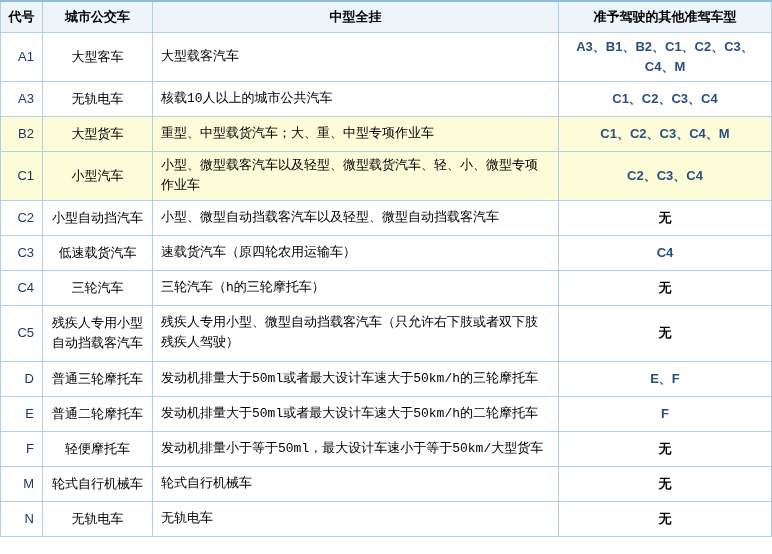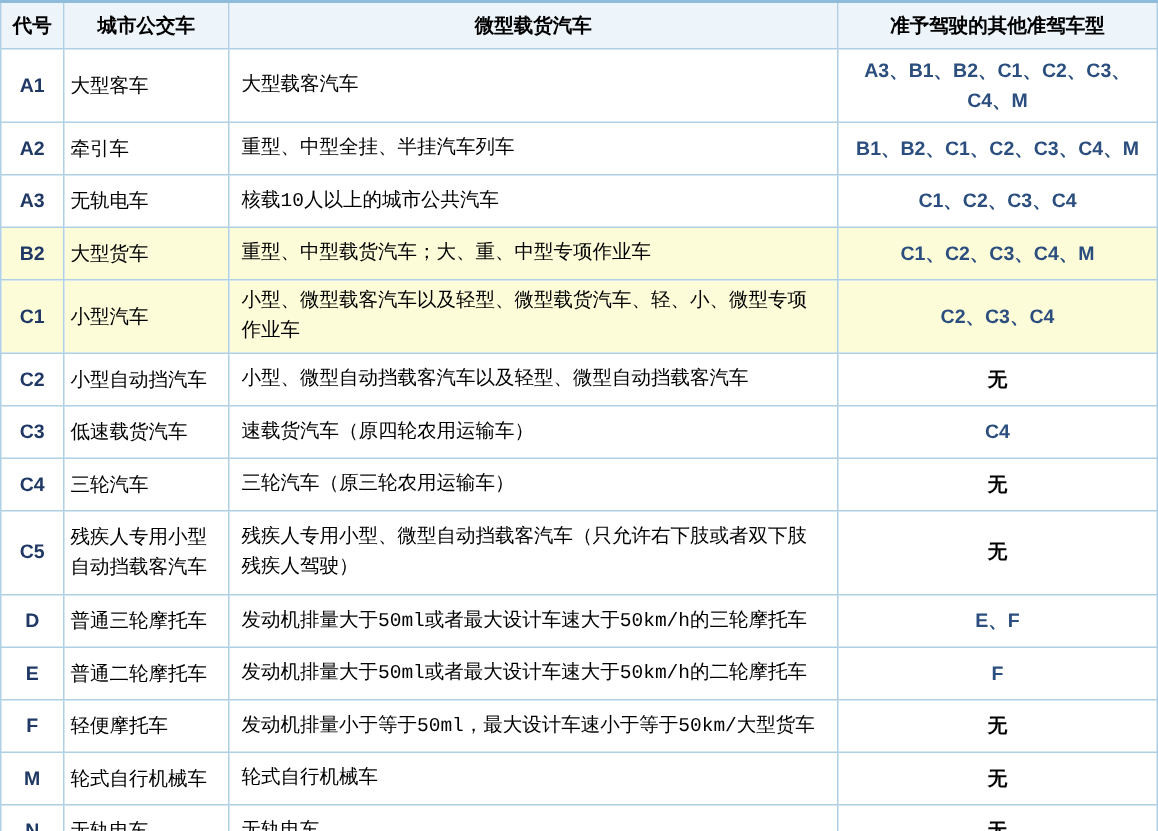--- a/index.html
+++ b/index.html
@@ -39,60 +39,54 @@
   tbody tr { height: 31px; }
   tbody tr.tall { height: 56px; }
   th {
     background: var(--header-bg);
     font-weight: bold;
     text-align: center;
     padding: 4px 2px;
     margin-left: 44px;
   }
   td.code-cell {
-    text-align: center;
-    font-weight: bold;
+    text-align: right;
+    font-weight: normal;
     color: var(--code-color);
   }
-  td.type-cell { padding: 7px 4px; }
+  td.type-cell { text-align: center; padding: 7px 4px; }
   td.vehicles-cell { text-align: left; font-family: Liberation Mono, monospace; }
   td.others-cell { text-align: center; font-weight: bold; }
   td.others-cell.code-text { color: var(--others-code-color); }
   tbody tr.hl td { background: var(--highlight-bg); }
 </style>
 </head>
 <body>
 
 <table data-name="license-table">
   <colgroup>
     <col style="width:42px">
     <col style="width:110px">
     <col style="width:406px">
     <col style="width:213px">
   </colgroup>
   <thead data-name="table-header">
     <tr data-name="header-row">
       <th data-name="col-header-code">代号</th>
       <th data-name="col-header-type">城市公交车</th>
-      <th data-name="col-header-vehicles">微型载货汽车</th>
+      <th data-name="col-header-vehicles">中型全挂</th>
       <th data-name="col-header-others">准予驾驶的其他准驾车型</th>
     </tr>
   </thead>
   <tbody data-name="table-body">
       <tr data-name="table-row">
     <td class="code-cell" data-name="cell-code">A1</td>
     <td class="type-cell" data-name="cell-type">大型客车</td>
     <td class="vehicles-cell" data-name="cell-vehicles">大型载客汽车</td>
     <td class="others-cell code-text" data-name="cell-others">A3、B1、B2、C1、C2、C3、C4、M</td>
-  </tr>
-      <tr data-name="table-row">
-    <td class="code-cell" data-name="cell-code">A2</td>
-    <td class="type-cell" data-name="cell-type">牵引车</td>
-    <td class="vehicles-cell" data-name="cell-vehicles">重型、中型全挂、半挂汽车列车</td>
-    <td class="others-cell code-text" data-name="cell-others">B1、B2、C1、C2、C3、C4、M</td>
   </tr>
       <tr data-name="table-row">
     <td class="code-cell" data-name="cell-code">A3</td>
     <td class="type-cell" data-name="cell-type">无轨电车</td>
     <td class="vehicles-cell" data-name="cell-vehicles">核载10人以上的城市公共汽车</td>
     <td class="others-cell code-text" data-name="cell-others">C1、C2、C3、C4</td>
   </tr>
       <tr data-name="table-row" class="hl">
     <td class="code-cell" data-name="cell-code">B2</td>
     <td class="type-cell" data-name="cell-type">大型货车</td>
@@ -113,21 +107,21 @@
   </tr>
       <tr data-name="table-row">
     <td class="code-cell" data-name="cell-code">C3</td>
     <td class="type-cell" data-name="cell-type">低速载货汽车</td>
     <td class="vehicles-cell" data-name="cell-vehicles">速载货汽车（原四轮农用运输车）</td>
     <td class="others-cell code-text" data-name="cell-others">C4</td>
   </tr>
       <tr data-name="table-row">
     <td class="code-cell" data-name="cell-code">C4</td>
     <td class="type-cell" data-name="cell-type">三轮汽车</td>
-    <td class="vehicles-cell" data-name="cell-vehicles">三轮汽车（原三轮农用运输车）</td>
+    <td class="vehicles-cell" data-name="cell-vehicles">三轮汽车（h的三轮摩托车）</td>
     <td class="others-cell" data-name="cell-others">无</td>
   </tr>
       <tr data-name="table-row" class="tall">
     <td class="code-cell" data-name="cell-code">C5</td>
     <td class="type-cell" data-name="cell-type">残疾人专用小型自动挡载客汽车</td>
     <td class="vehicles-cell" data-name="cell-vehicles">残疾人专用小型、微型自动挡载客汽车（只允许右下肢或者双下肢残疾人驾驶）</td>
     <td class="others-cell" data-name="cell-others">无</td>
   </tr>
       <tr data-name="table-row">
     <td class="code-cell" data-name="cell-code">D</td>

